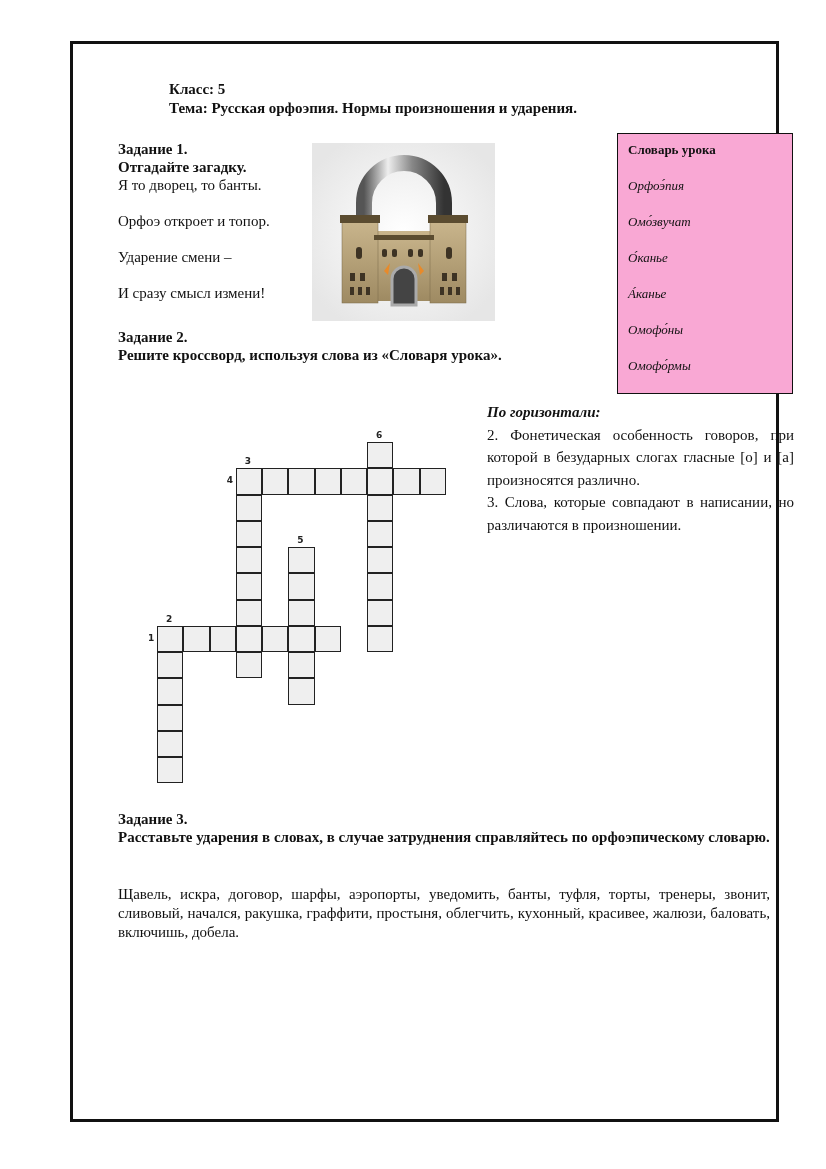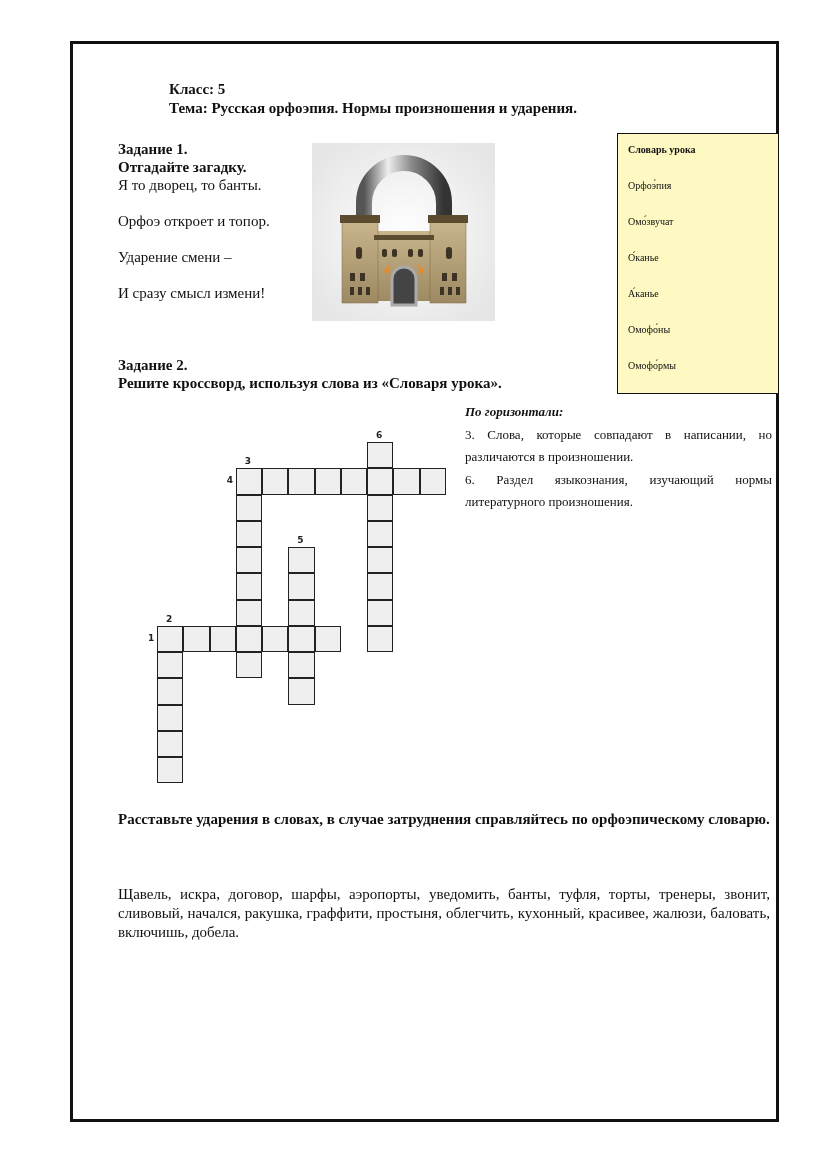--- a/index.html
+++ b/index.html
@@ -5,25 +5,25 @@
   html, body { margin:0; padding:0; background:#ffffff; }
   body { width:826px; height:1169px; position:relative; font-family:"Liberation Serif", serif; color:#111; overflow:hidden; }
   .page-frame { position:absolute; left:70px; top:41px; width:703px; height:1075px; border:3px solid #111; }
   .abs { position:absolute; }
   .hdr { left:169px; top:80px; font-weight:bold; font-size:15px; line-height:19px; }
   .task-title { font-weight:bold; font-size:15px; line-height:18px; }
   .riddle { left:118px; top:140px; font-size:15px; }
   .riddle .line { line-height:18px; }
   .riddle .gap { height:18px; }
   .lock-img { left:312px; top:143px; width:183px; height:178px; }
-  .vocab { left:617px; top:133px; width:162px; height:261px; background:#fef9c3; border:1.5px solid #111; box-sizing:border-box; padding:7px 10px; font-size:10px; }
+  .vocab { left:617px; top:133px; width:176px; height:261px; background:#f9a8d4; border:1.5px solid #111; box-sizing:border-box; padding:7px 10px; font-size:13px; }
   .vocab .vt { font-weight:bold; line-height:18px; margin-bottom:18px; }
-  .vocab .vw { line-height:18px; margin-bottom:18px; }
-  .task2 { left:118px; top:356px; }
-  .clues { left:465px; top:401px; width:307px; font-size:13px; line-height:22.5px; text-align:justify;font-family:Liberation Serif, serif; }
+  .vocab .vw { font-style:italic; line-height:18px; margin-bottom:18px; }
+  .task2 { left:118px; top:328px; }
+  .clues { left:487px; top:401px; width:307px; font-size:15px; line-height:22.5px; text-align:justify;font-family:Liberation Serif, serif; }
   .clues .ch { font-weight:bold; font-style:italic; }
   .clues p { margin:0; }
   .cell { position:absolute; width:26.25px; height:26.25px; box-sizing:border-box; border:1px solid #222; background:#efefef; }
   .num { position:absolute; font-family:"DejaVu Sans", sans-serif; font-size:9px; font-weight:bold; color:#222; }
   .task3 { left:118px; top:810px; width:652px; }
   .words { left:118px; top:885px; width:652px; font-size:15px; line-height:19px; text-align:justify; }
 </style>
 </head>
 <body>
 
@@ -154,20 +154,21 @@
     <div class="num" style="left: -9px; top: 190.75px;">1</div>
     <div class="num" style="left: 69.75px; top: 33.25px;">4</div>
     <div class="num" style="left: 9px; top: 171.75px;">2</div>
     <div class="num" style="left: 87.75px; top: 14.25px;">3</div>
     <div class="num" style="left: 140.25px; top: 93px;">5</div>
     <div class="num" style="left: 219px; top: -12px;">6</div>
   </div>
 
 <div class="abs clues">
   <p class="ch">По горизонтали:</p>
+  <p>2. Фонетическая особенность говоров, при которой в безударных слогах гласные [о] и [а] произносятся различно.</p>
   <p>3. Слова, которые совпадают в написании, но различаются в произношении.</p>
-  <p>6. Раздел языкознания, изучающий нормы литературного произношения.</p>
 </div>
 
 <div class="abs task3">
+  <div class="task-title">Задание 3.</div>
   <div class="task-title">Расставьте ударения в словах, в случае затруднения справляйтесь по орфоэпическому словарю.</div>
 </div>
 <div class="abs words">Щавель, искра, договор, шарфы, аэропорты, уведомить, банты, туфля, торты, тренеры, звонит, сливовый, начался, ракушка, граффити, простыня, облегчить, кухонный, красивее, жалюзи, баловать, включишь, добела.</div>
 
 </body></html>

